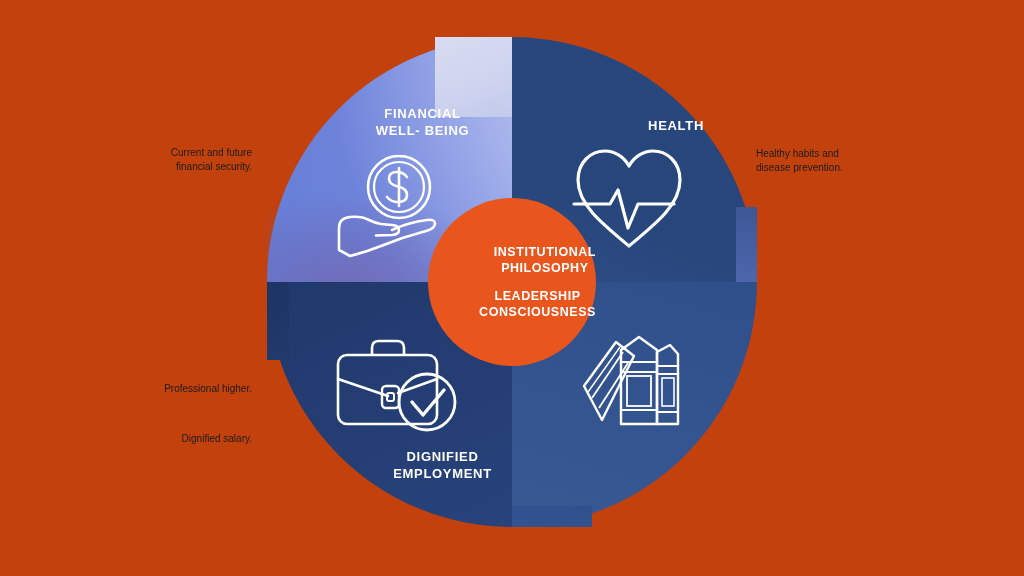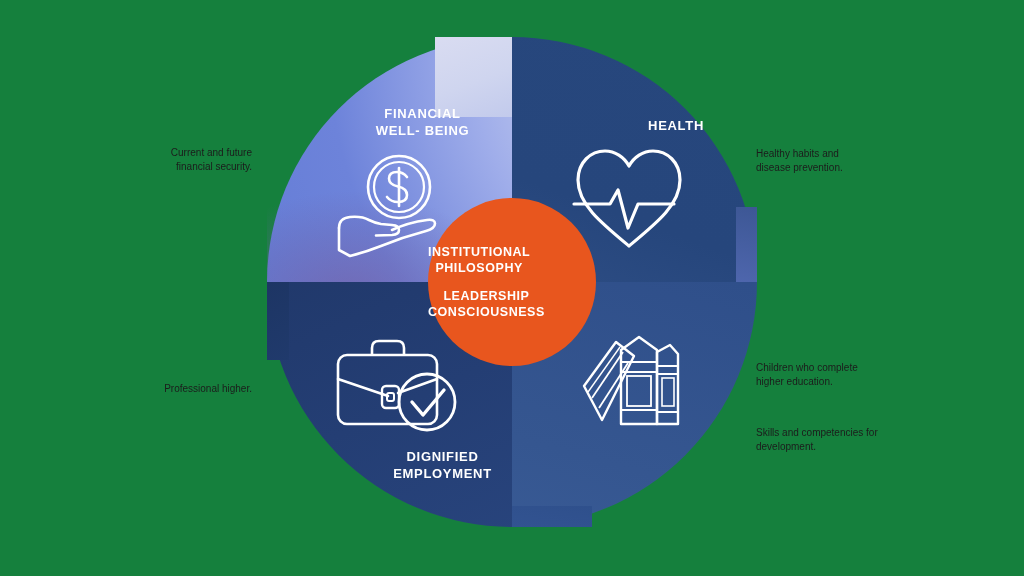--- a/index.html
+++ b/index.html
@@ -3,21 +3,21 @@
 <meta charset="utf-8">
 <title>Institutional Philosophy Wheel</title>
 <style>
   html,body{margin:0;padding:0;}
   body{
     width:1024px;height:576px;
     background:#ffffff;
     font-family:"Liberation Sans","DejaVu Sans",sans-serif;
     overflow:hidden;
   }
-  #stage{position:relative;width:1024px;height:576px;background:#15803d;text-decoration:underline;}
+  #stage{position:relative;width:1024px;height:576px;background:#c2410c;text-decoration:underline;}
 
   
   .wheel{position:absolute;left:267px;top:37px;width:490px;height:490px;}
 
   .quad{position:absolute;width:245px;height:245px;overflow:hidden;}
   .quad .fill{position:absolute;width:490px;height:490px;border-radius:50%;}
 
   
   .q-tl{left:0;top:0;}
   .q-tl .fill{left:0;top:0;
@@ -69,21 +69,21 @@
   
   .icon{position:absolute;}
   #icon-money{left:330px;top:150px;width:124px;height:112px;}
   #icon-heart{left:570px;top:142px;width:118px;height:114px;}
   #icon-briefcase{left:326px;top:334px;width:136px;height:102px;}
   #icon-books{left:566px;top:328px;width:128px;height:112px;}
 
   
   .hub{position:absolute;left:428px;top:198px;width:168px;height:168px;
        border-radius:50%;background:#e8561e;
-       display:flex;flex-direction:column;align-items:flex-start;justify-content:center;
+       display:flex;flex-direction:column;align-items:flex-end;justify-content:center;
        box-shadow:0 0 0 0 rgba(0,0,0,0);}
   .hub-line{color:#fff;font-weight:bold;font-size:12.5px;letter-spacing:.55px;
             text-align:center;line-height:1.3;white-space:pre-line;}
   .hub-gap{height:12px;}
 
   
   .note{position:absolute;color:#1c1c1c;font-size:10px;line-height:1.47;white-space:pre-line;}
   .note.right{text-align:left;}
   .note.left{text-align:right;}
   #n-financial{left:62px;top:131px;width:190px;}
@@ -174,27 +174,22 @@
 CONSCIOUSNESS</div>
   </div>
 
   <div class="note left" id="n-financial">
     <div class="p1">Current and future
 financial security.</div>
   </div>
 
   <div class="note left" id="n-employment">
     <div class="p2">Professional higher.</div>
+    <div class="p3">Dignified salary.</div>
   </div>
 
   <div class="note right" id="n-health">
     <div class="p1">Healthy habits and
 disease prevention.</div>
   </div>
 
-  <div class="note right" id="n-education">
-    <div class="p1">Children who complete
-higher education.</div>
-    <div class="p2">Skills and competencies for
-development.</div>
-  </div>
 
 </div>
 
 </body></html>

